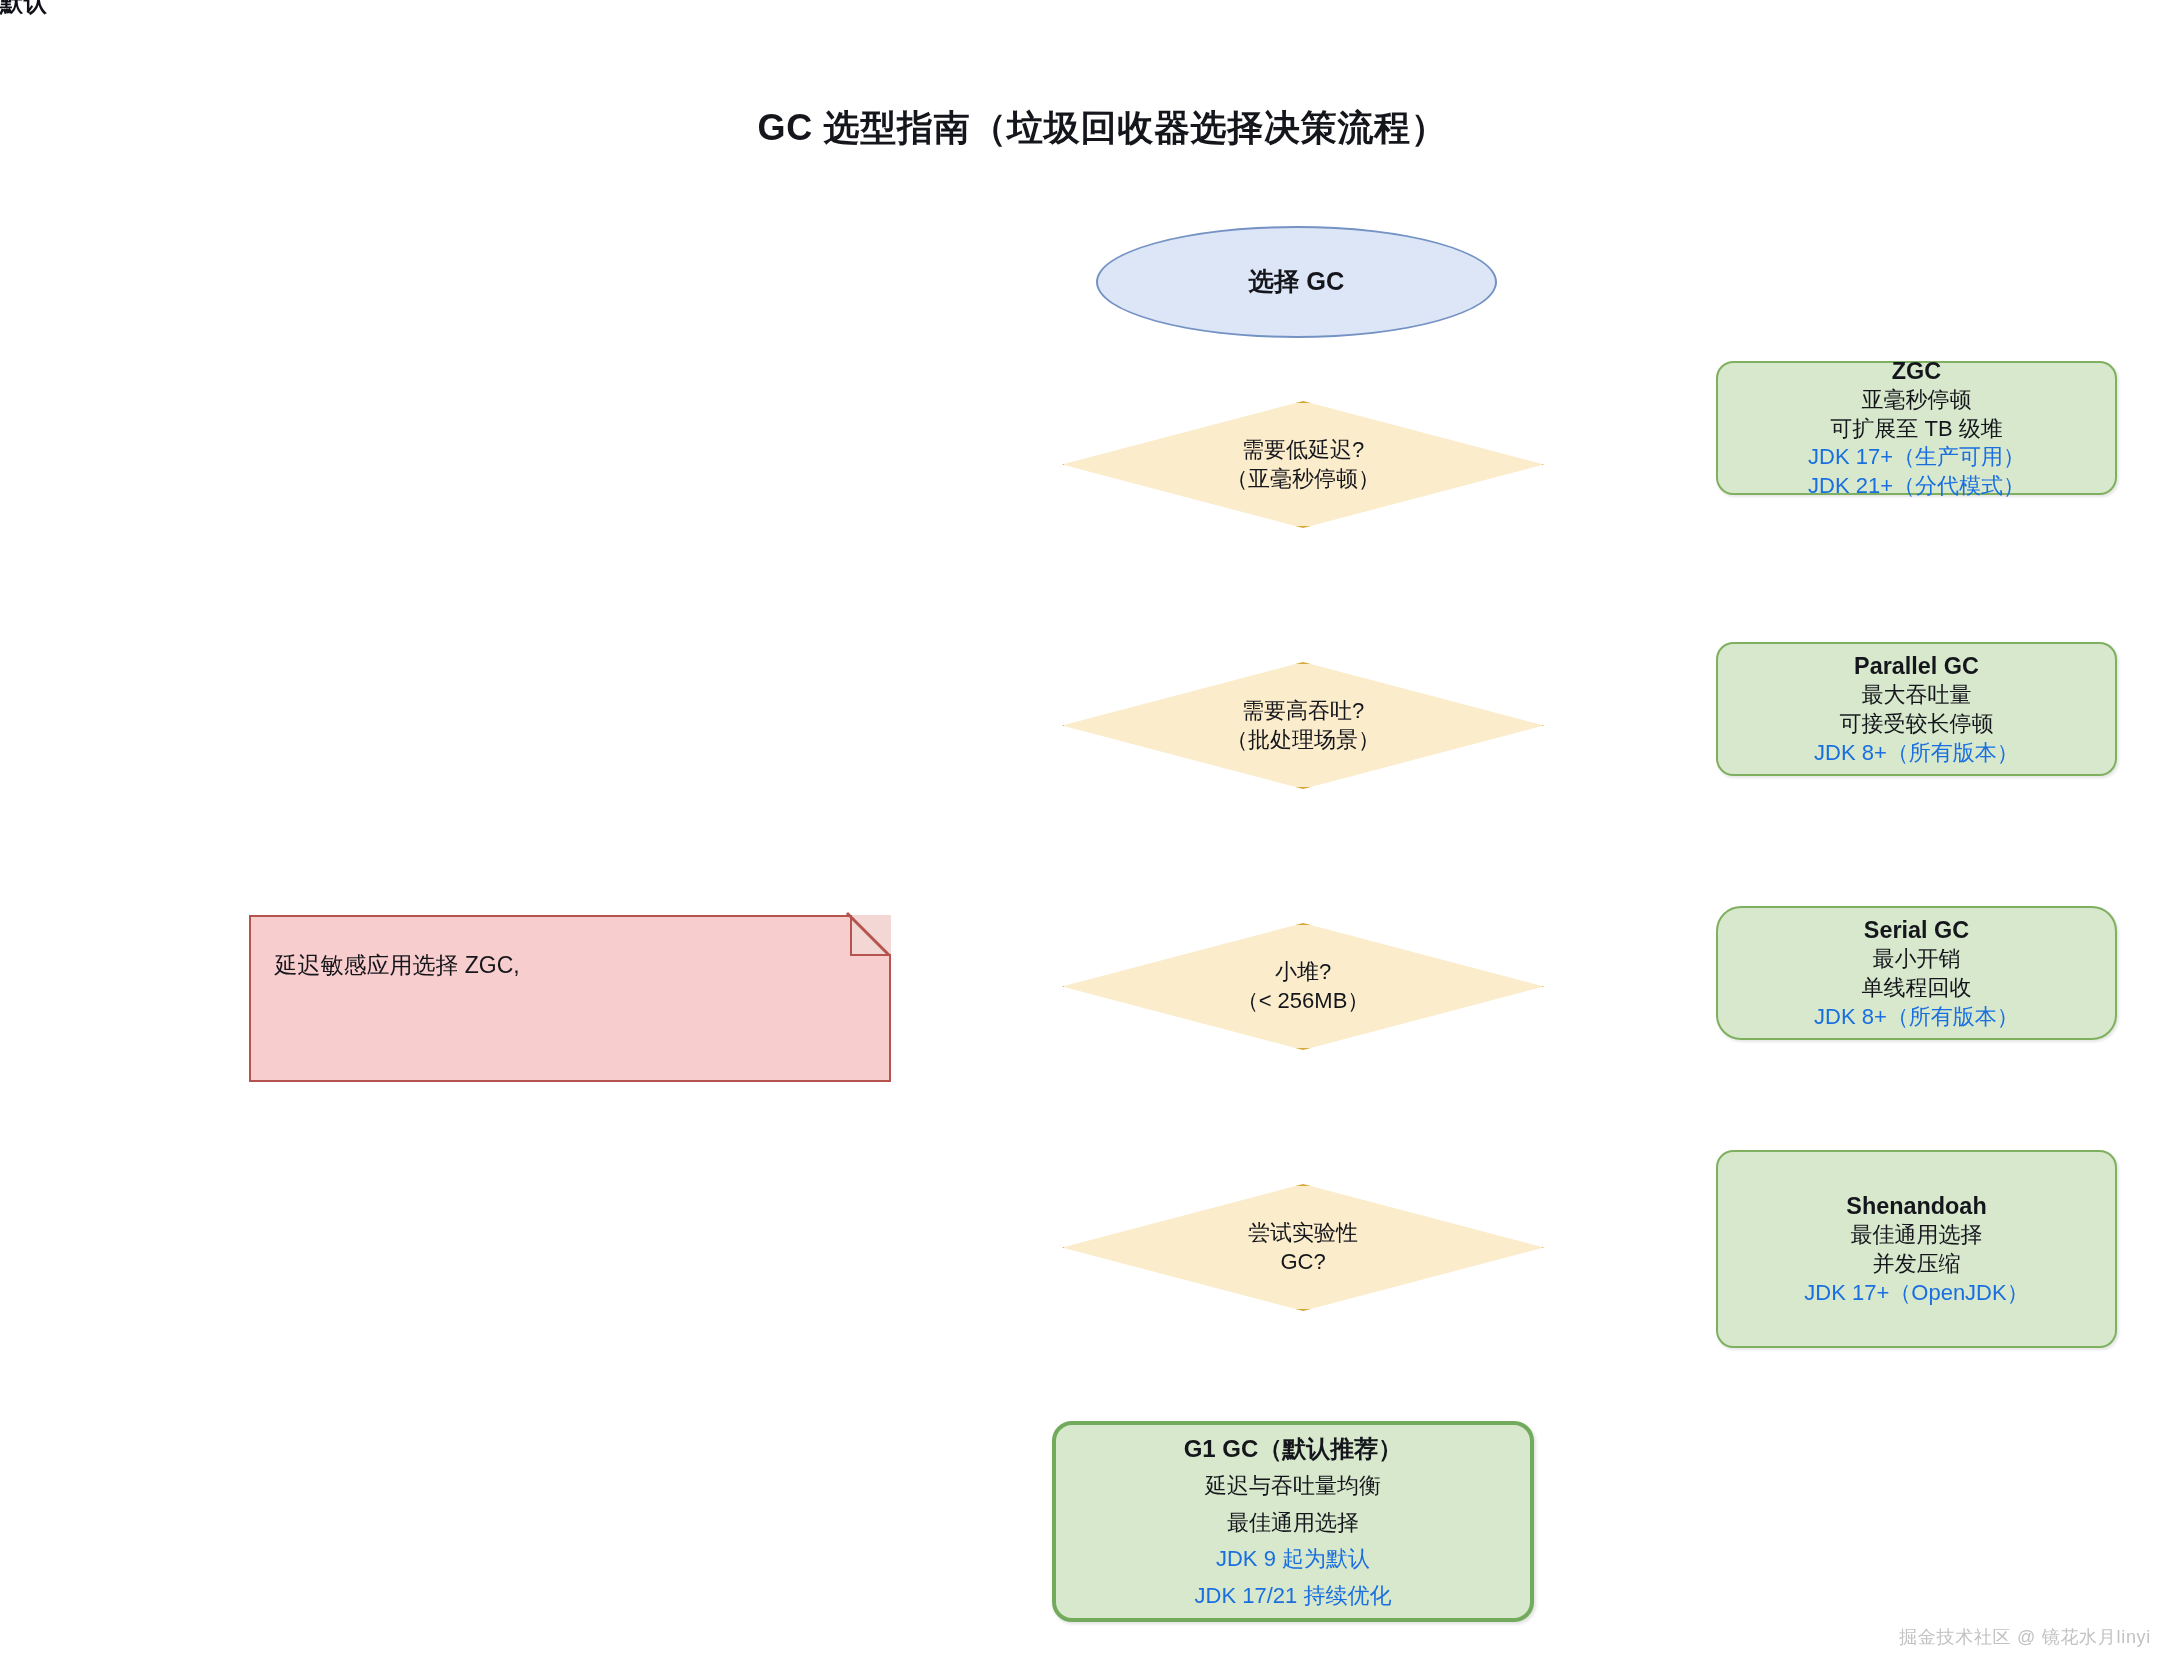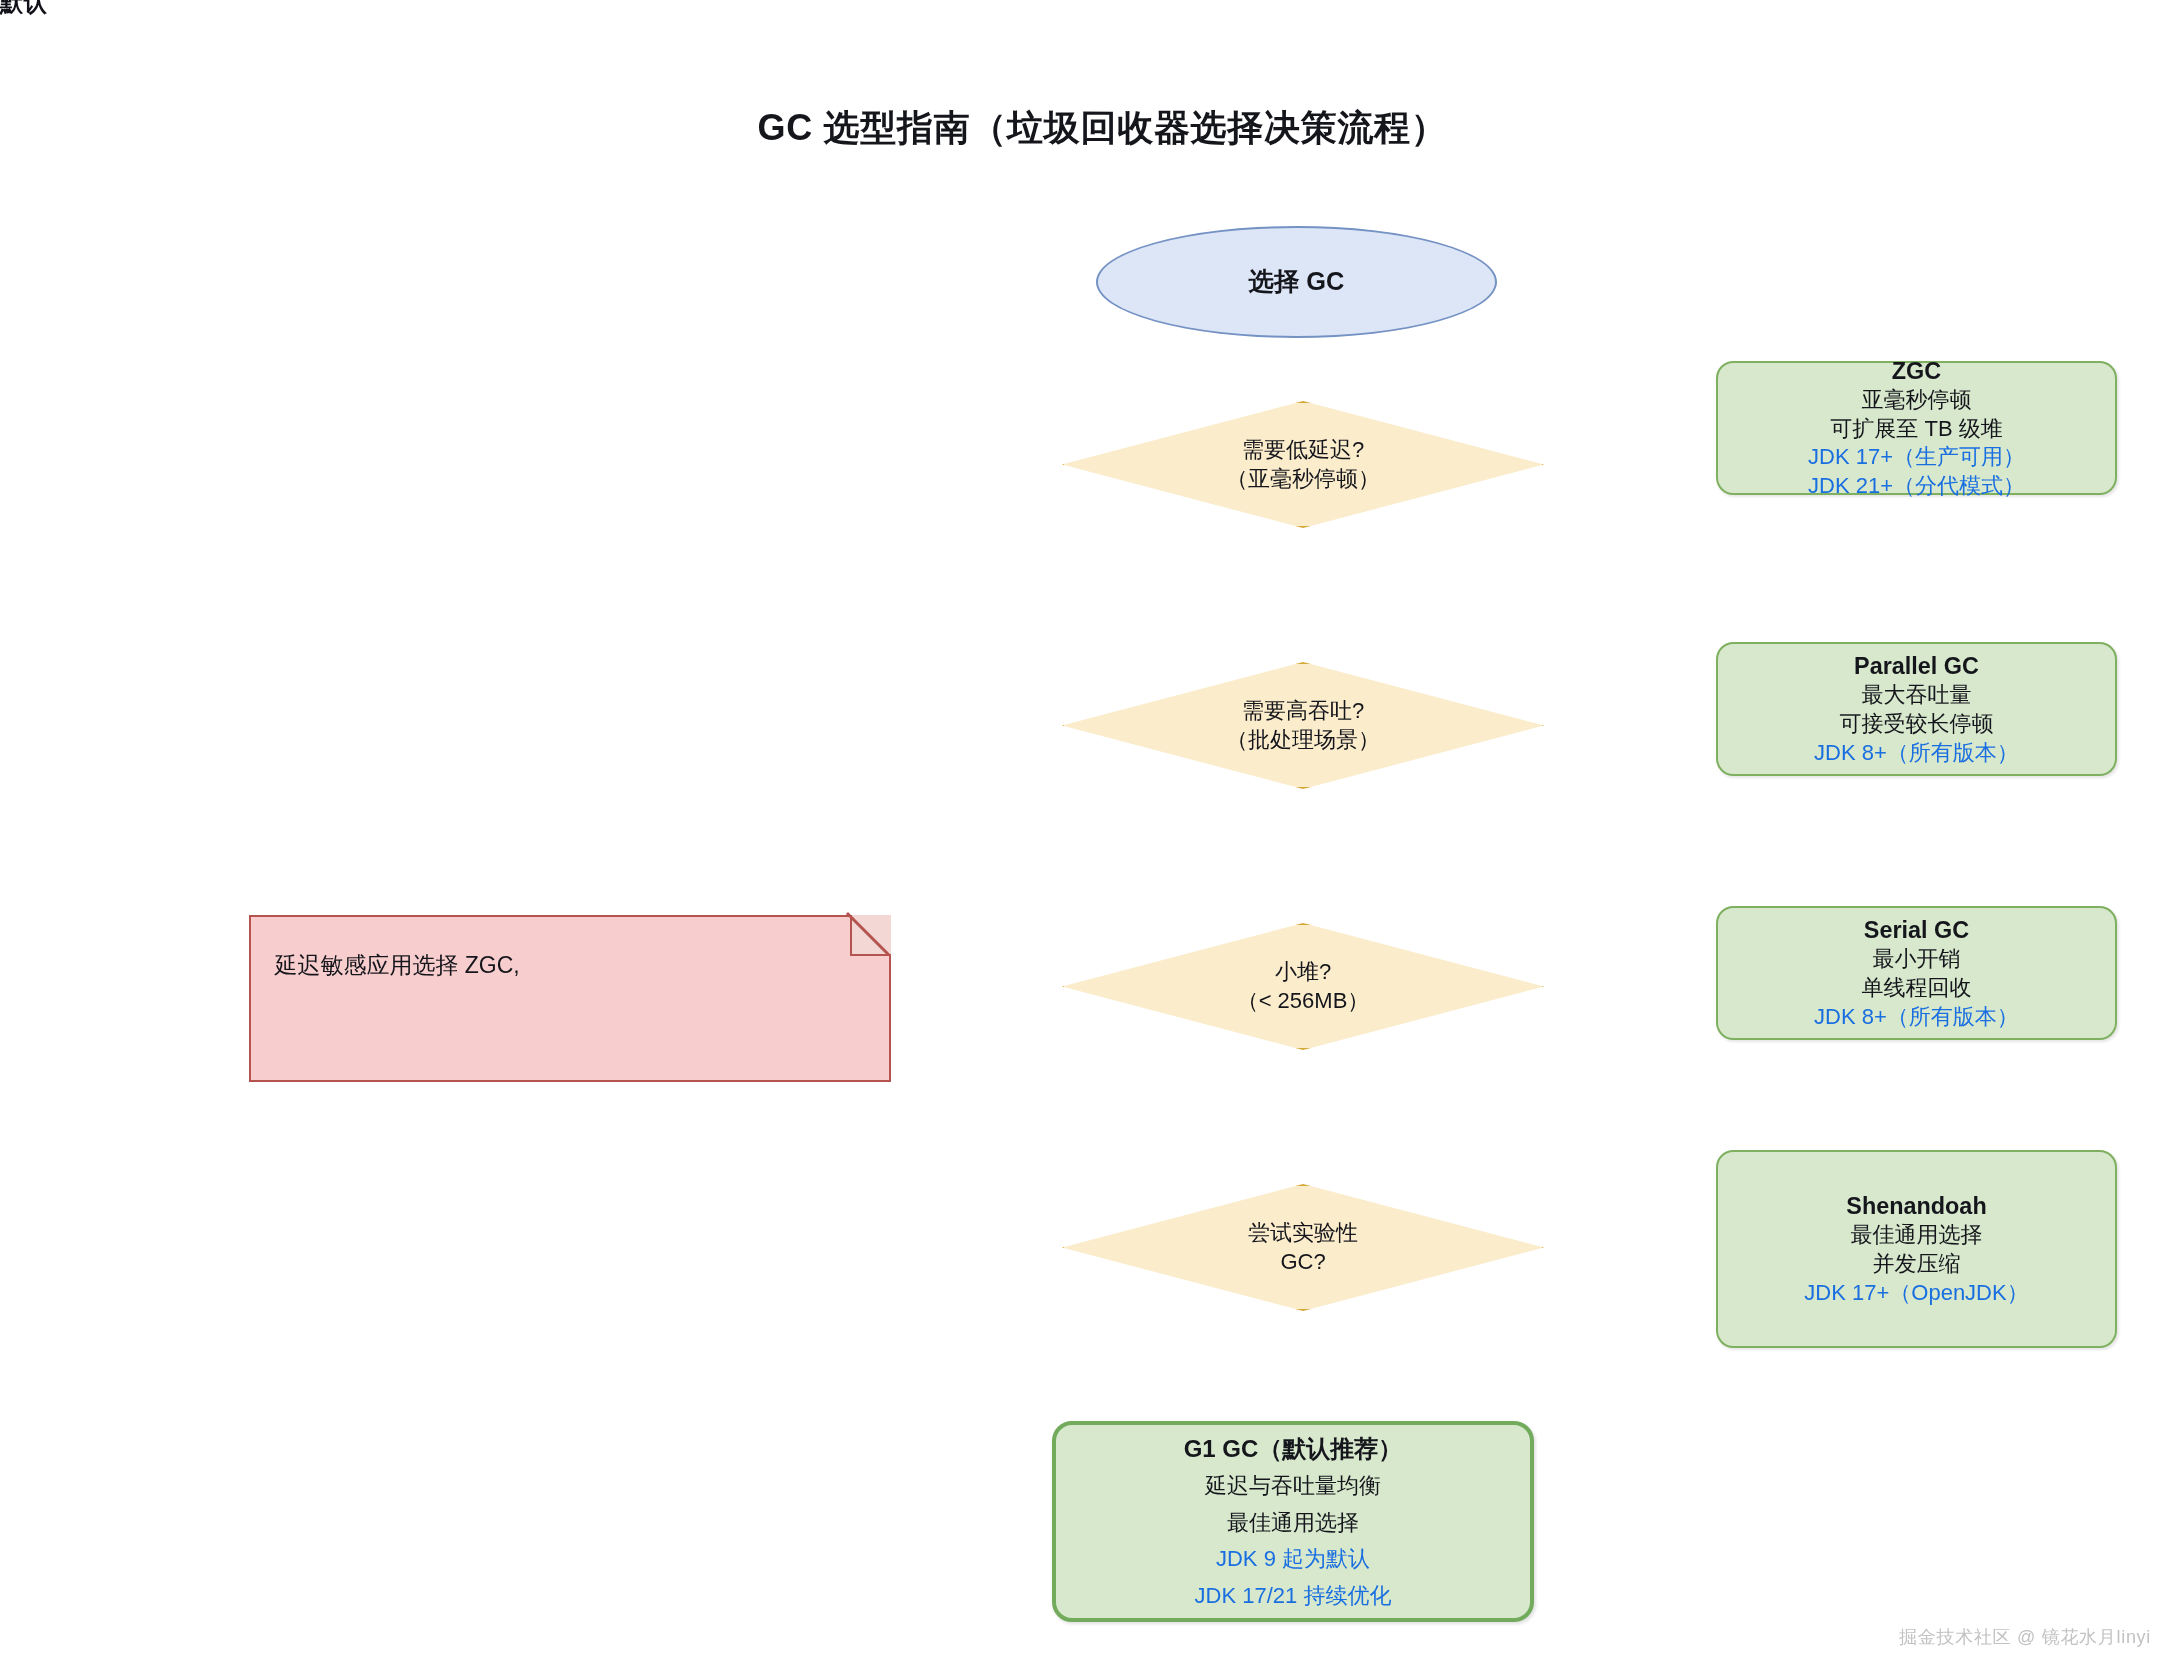--- a/index.html
+++ b/index.html
@@ -111,21 +111,21 @@
     display: flex;
     align-items: center;
     justify-content: center;
     box-shadow: 1.3px 2px 2.7px rgba(0,0,0,0.10);
   }
   .result-box .node-text { font-size: 22px; }
   .result-box .line.bold { font-size: 23.4px; }
 
   #result-zgc        { left: 1716px; top: 361px;  width: 401px; height: 134px; }
   #result-parallel   { left: 1716px; top: 642px;  width: 401px; height: 134px; }
-  #result-serial     { left: 1716px; top: 906px; width: 401px; height: 134px; }
+  #result-serial     { left: 1716px; top: 906px; width: 401px; height: 134px; border-radius: 25px; }
   #result-shenandoah { left: 1716px; top: 1150px; width: 401px; height: 198px; }
 
   
   #result-g1 {
     position: absolute;
     left: 1052px;
     top: 1421px;
     width: 482px;
     height: 201px;
     background: #d7e8cd;

